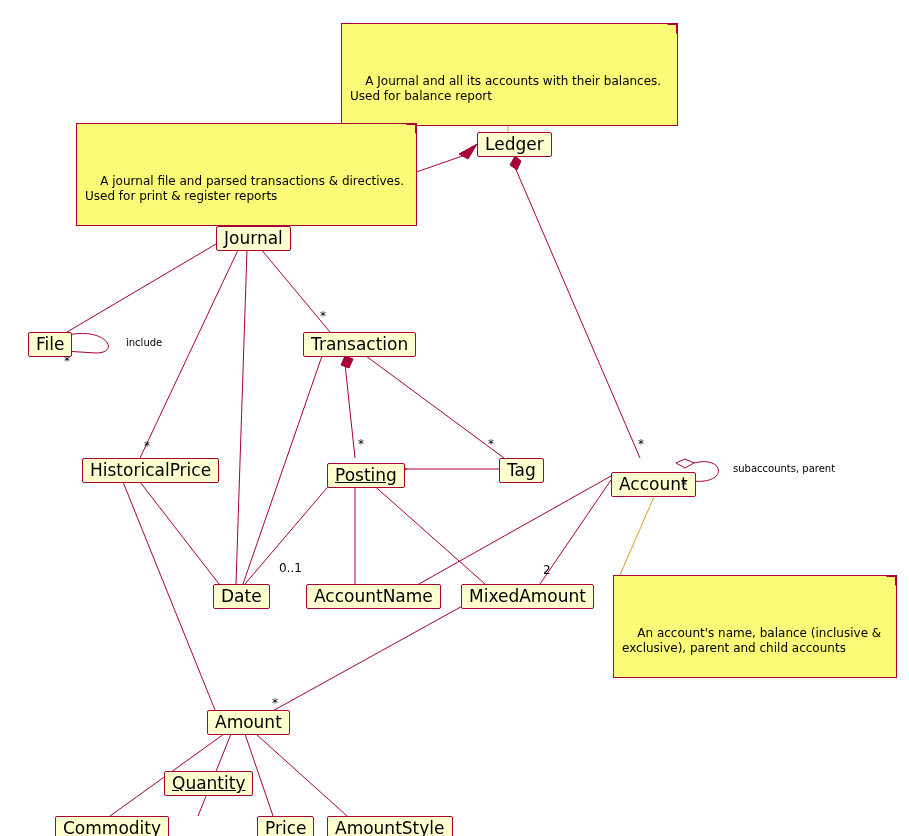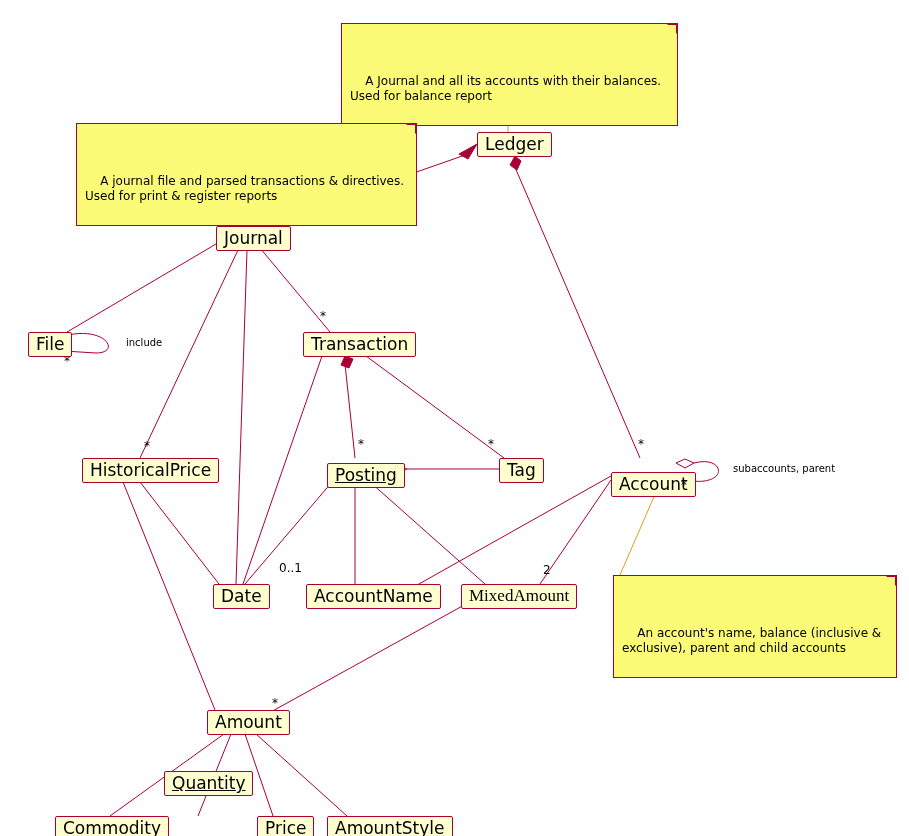--- a/index.html
+++ b/index.html
@@ -206,21 +206,21 @@
   </div>
 
   <div class="node" style="left:213px; top:571px;">
     <span>Date</span>
   </div>
 
   <div class="node" style="left:306px; top:571px;">
     <span>AccountName</span>
   </div>
 
-  <div class="node" style="left:461px; top:571px;font-family:Liberation Serif, serif;">
+  <div class="node" style="left:461px; top:571px;">
     <span>MixedAmount</span>
   </div>
 
   <div class="node" style="left:207px; top:697px;">
     <span>Amount</span>
   </div>
 
   <div class="node" style="left:55px; top:803px;">
     <span>Commodity</span>
   </div>

